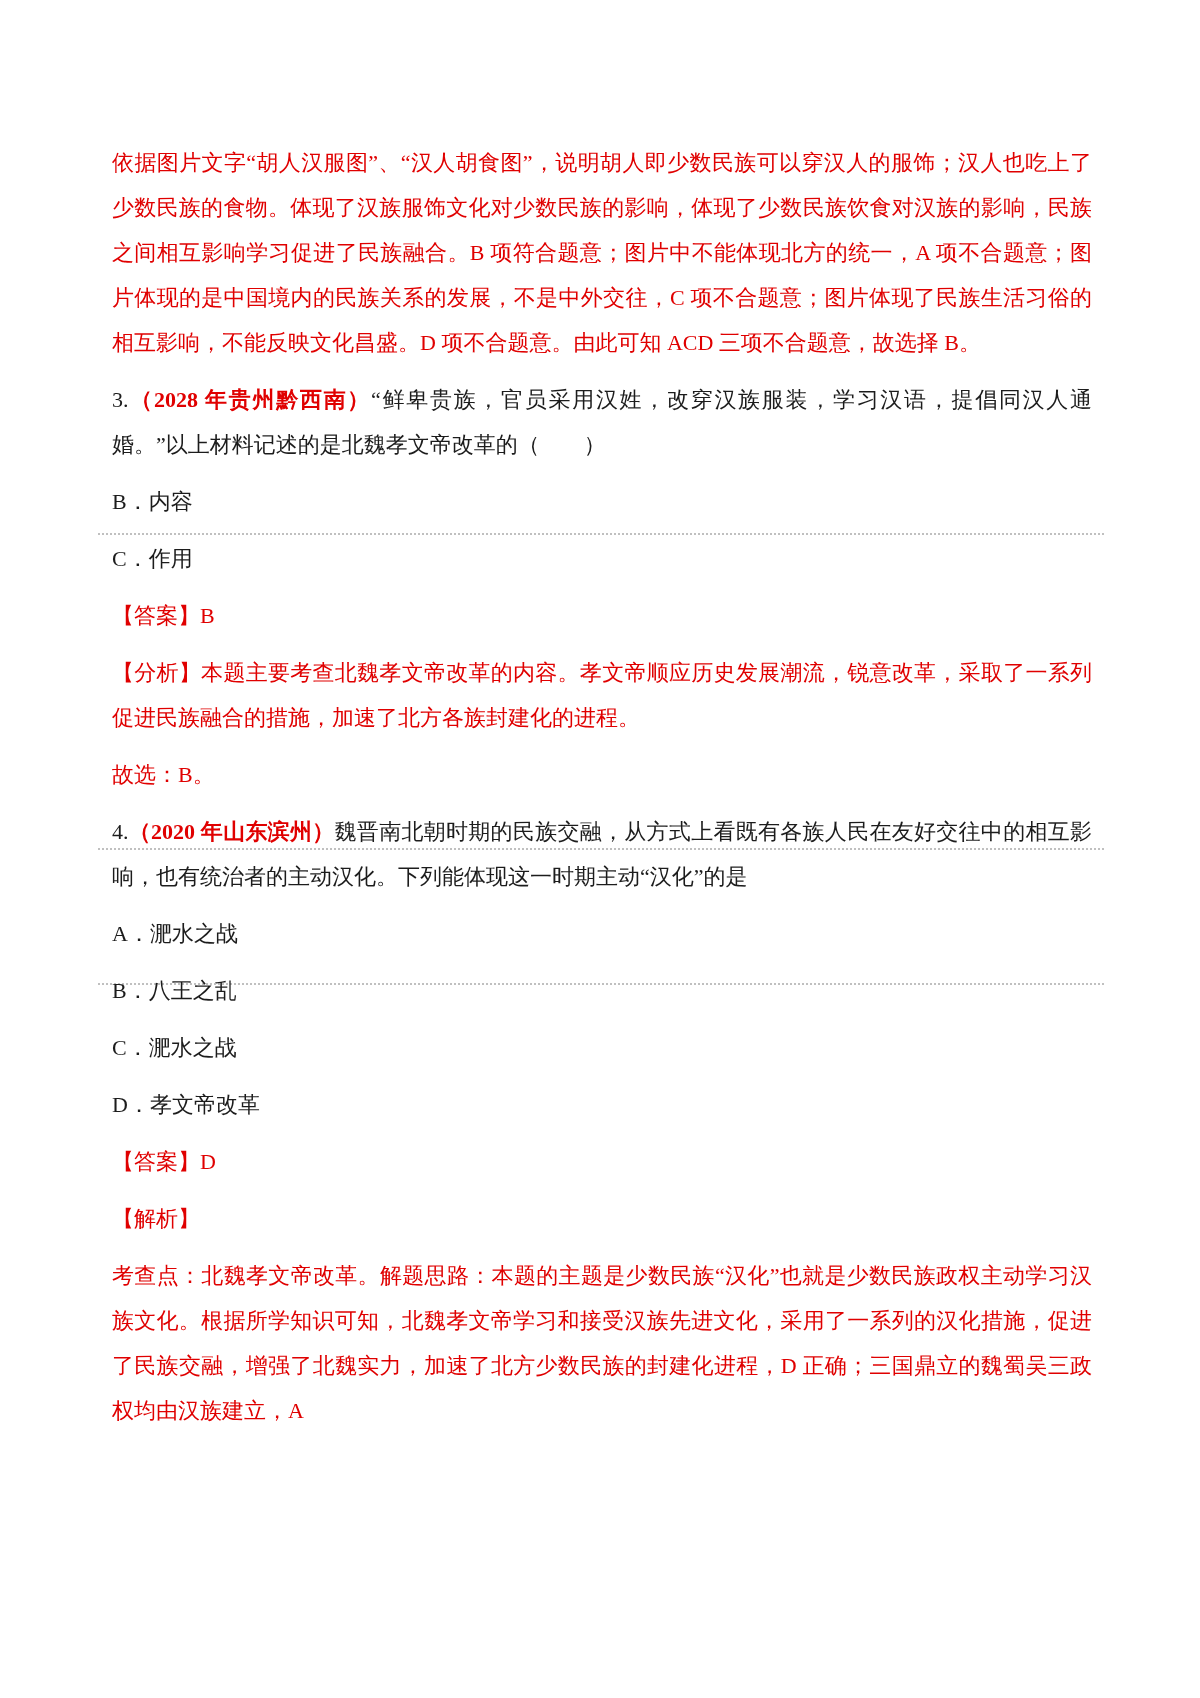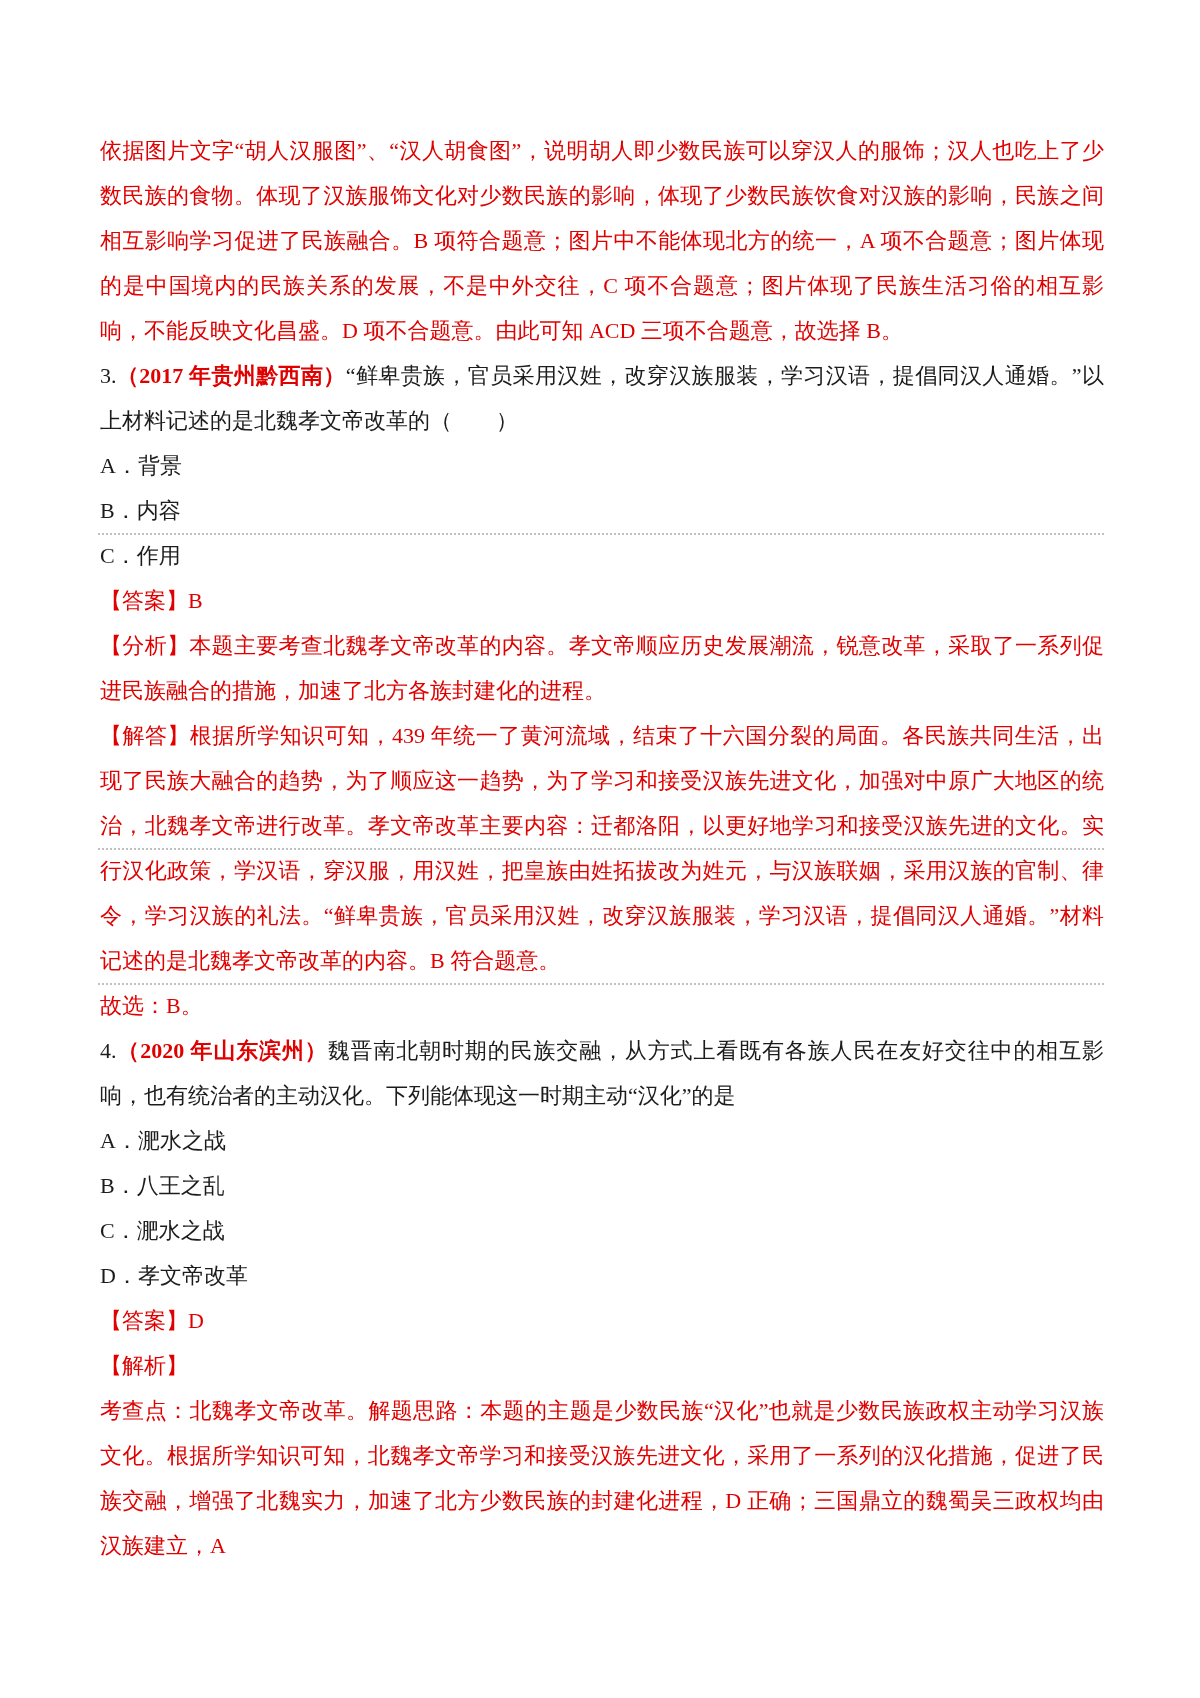--- a/index.html
+++ b/index.html
@@ -20,21 +20,21 @@
   }
   .doc{
     position:absolute;
     left:100px;
     top:128px;
     width:1004px;
     font-size:22px;
     line-height:45px;
   }
   .doc p{
-    margin:0;
+    margin:12px;
     text-align:justify;
   }
   .doc p.opt{text-align:left;}
   .red{color:var(--red);}
   .bold{font-weight:bold;}
   .q4gap{margin-top:10px;}
   .divider{
     position:absolute;
     left:98px;
     width:1006px;
@@ -51,31 +51,29 @@
 <div class="page">
 
   <div class="divider" id="div1"></div>
   <div class="divider" id="div2"></div>
   <div class="divider" id="div3"></div>
 
   <div class="doc">
 
     <p class="red">依据图片文字“胡人汉服图”、“汉人胡食图”，说明胡人即少数民族可以穿汉人的服饰；汉人也吃上了少数民族的食物。体现了汉族服饰文化对少数民族的影响，体现了少数民族饮食对汉族的影响，民族之间相互影响学习促进了民族融合。B 项符合题意；图片中不能体现北方的统一，A 项不合题意；图片体现的是中国境内的民族关系的发展，不是中外交往，C 项不合题意；图片体现了民族生活习俗的相互影响，不能反映文化昌盛。D 项不合题意。由此可知 ACD 三项不合题意，故选择 B。</p>
 
-    <p><span>3.</span><span class="red bold">（2017 年贵州黔西南）</span><span>“鲜卑贵族，官员采用汉姓，改穿汉族服装，学习汉语，提倡同汉人通婚。”以上材料记述的是北魏孝文帝改革的（　　）</span></p>
+    <p><span>3.</span><span class="red bold">（2028 年贵州黔西南）</span><span>“鲜卑贵族，官员采用汉姓，改穿汉族服装，学习汉语，提倡同汉人通婚。”以上材料记述的是北魏孝文帝改革的（　　）</span></p>
 
-    <p class="opt">A．背景</p>
     <p class="opt">B．内容</p>
     <p class="opt">C．作用</p>
 
     <p class="red"><span>【答案】</span><span>B</span></p>
 
     <p class="red">【分析】本题主要考查北魏孝文帝改革的内容。孝文帝顺应历史发展潮流，锐意改革，采取了一系列促进民族融合的措施，加速了北方各族封建化的进程。</p>
 
-    <p class="red">【解答】根据所学知识可知，439 年统一了黄河流域，结束了十六国分裂的局面。各民族共同生活，出现了民族大融合的趋势，为了顺应这一趋势，为了学习和接受汉族先进文化，加强对中原广大地区的统治，北魏孝文帝进行改革。孝文帝改革主要内容：迁都洛阳，以更好地学习和接受汉族先进的文化。实行汉化政策，学汉语，穿汉服，用汉姓，把皇族由姓拓拔改为姓元，与汉族联姻，采用汉族的官制、律令，学习汉族的礼法。“鲜卑贵族，官员采用汉姓，改穿汉族服装，学习汉语，提倡同汉人通婚。”材料记述的是北魏孝文帝改革的内容。B 符合题意。</p>
 
     <p class="red">故选：B。</p>
 
     <p class="q4gap"><span>4.</span><span class="red bold">（2020 年山东滨州）</span><span>魏晋南北朝时期的民族交融，从方式上看既有各族人民在友好交往中的相互影响，也有统治者的主动汉化。下列能体现这一时期主动“汉化”的是</span></p>
 
     <p class="opt">A．淝水之战</p>
     <p class="opt">B．八王之乱</p>
     <p class="opt">C．淝水之战</p>
     <p class="opt">D．孝文帝改革</p>
 

